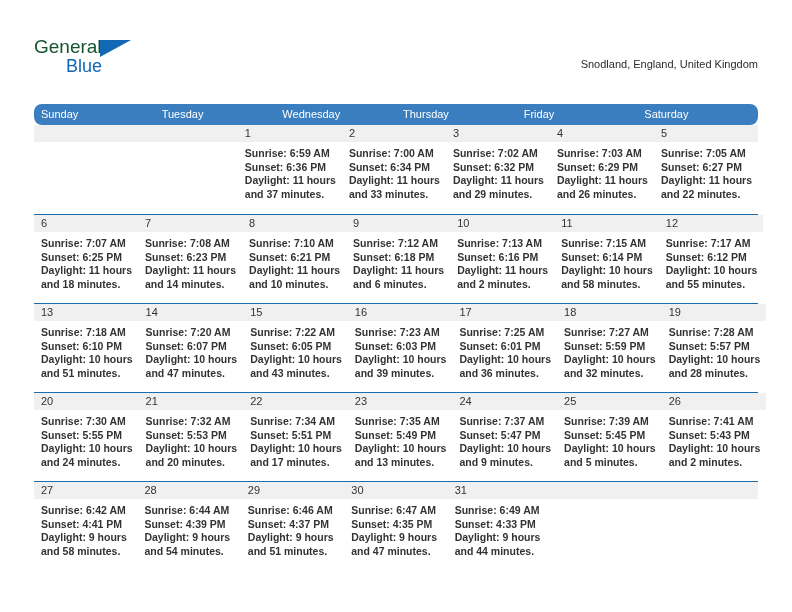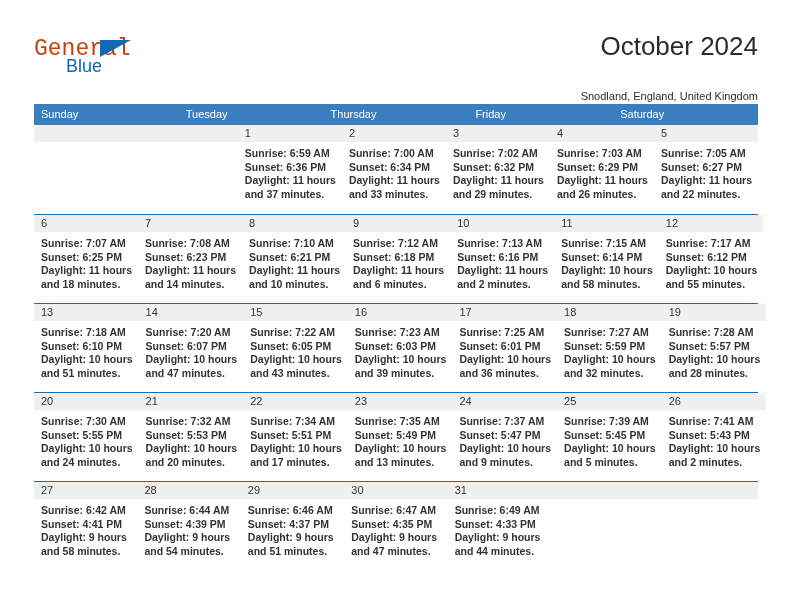--- a/index.html
+++ b/index.html
@@ -33,24 +33,24 @@
     position: absolute;
     left: 0;
     top: 6px;
     width: 140px;
     height: 48px;
   }
   .logo-general {
     position: absolute;
     left: 0;
     top: 0;
-    font-size: 23px;
+    font-size: 19px;
     letter-spacing: 0px;
-    color: #c2410c;
-    font-family: Liberation Mono, monospace;
+    color: #14532d;
+    font-family: Liberation Sans, sans-serif;
   }
   .logo-tri {
     position: absolute;
     left: 66px;
     top: 4px;
     width: 0;
     height: 0;
     border-left: 31px solid #1268b3;
     border-bottom: 17px solid transparent;
   }
@@ -89,20 +89,21 @@
   .calendar {
     position: absolute;
     left: 34px;
     top: 104px;
     width: 724px;
   }
   .weekday-row {
     display: flex;
     background: #3a7ebf;
     height: 21px;
+    border-radius: 8px;
   }
   .weekday {
     flex: 1 1 0;
     color: #ffffff;
     font-size: 11px;
     line-height: 21px;
     padding-left: 7px;
     box-sizing: border-box;
     white-space: nowrap;
     overflow: hidden;
@@ -153,30 +154,30 @@
 
   <div class="header">
 
     <div class="logo">
       <span class="logo-general">General</span>
       <span class="logo-tri"></span>
       <span class="logo-blue">Blue</span>
     </div>
 
     <div class="title-wrap">
-      <h1 class="cal-title">October 2024</h1>
       <div class="cal-subtitle">Snodland, England, United Kingdom</div>
     </div>
 
   </div>
 
   <div class="calendar">
     <div class="weekday-row" id="weekday-row">
         <div class="weekday">Sunday</div>
         <div class="weekday">Tuesday</div>
+        <div class="weekday">Wednesday</div>
         <div class="weekday">Thursday</div>
         <div class="weekday">Friday</div>
         <div class="weekday">Saturday</div>
       </div>
     <div id="weeks-container">
         <div class="week first">
           <div class="day empty">
             <div class="day-numbar"></div>
             <div class="day-body"></div>
           </div>

